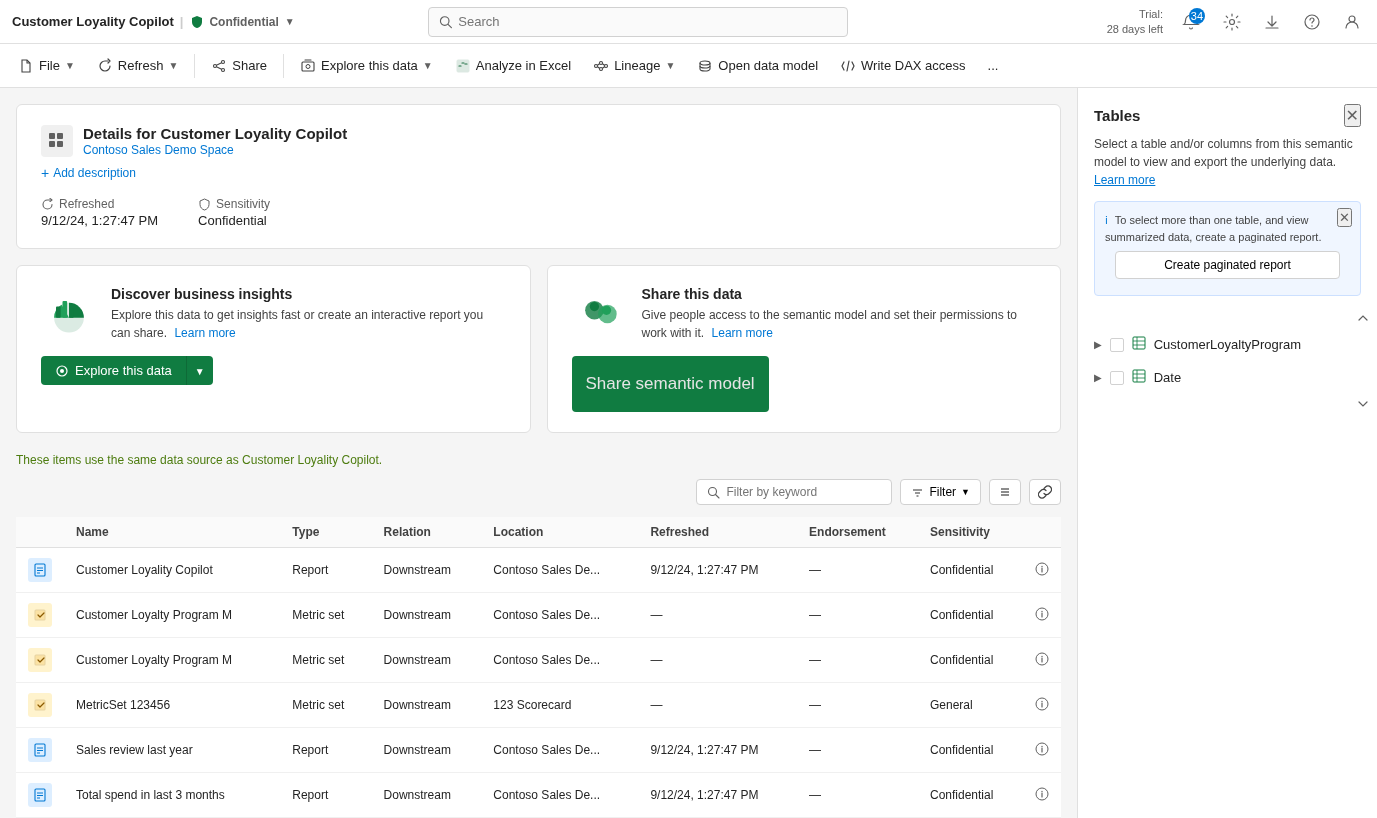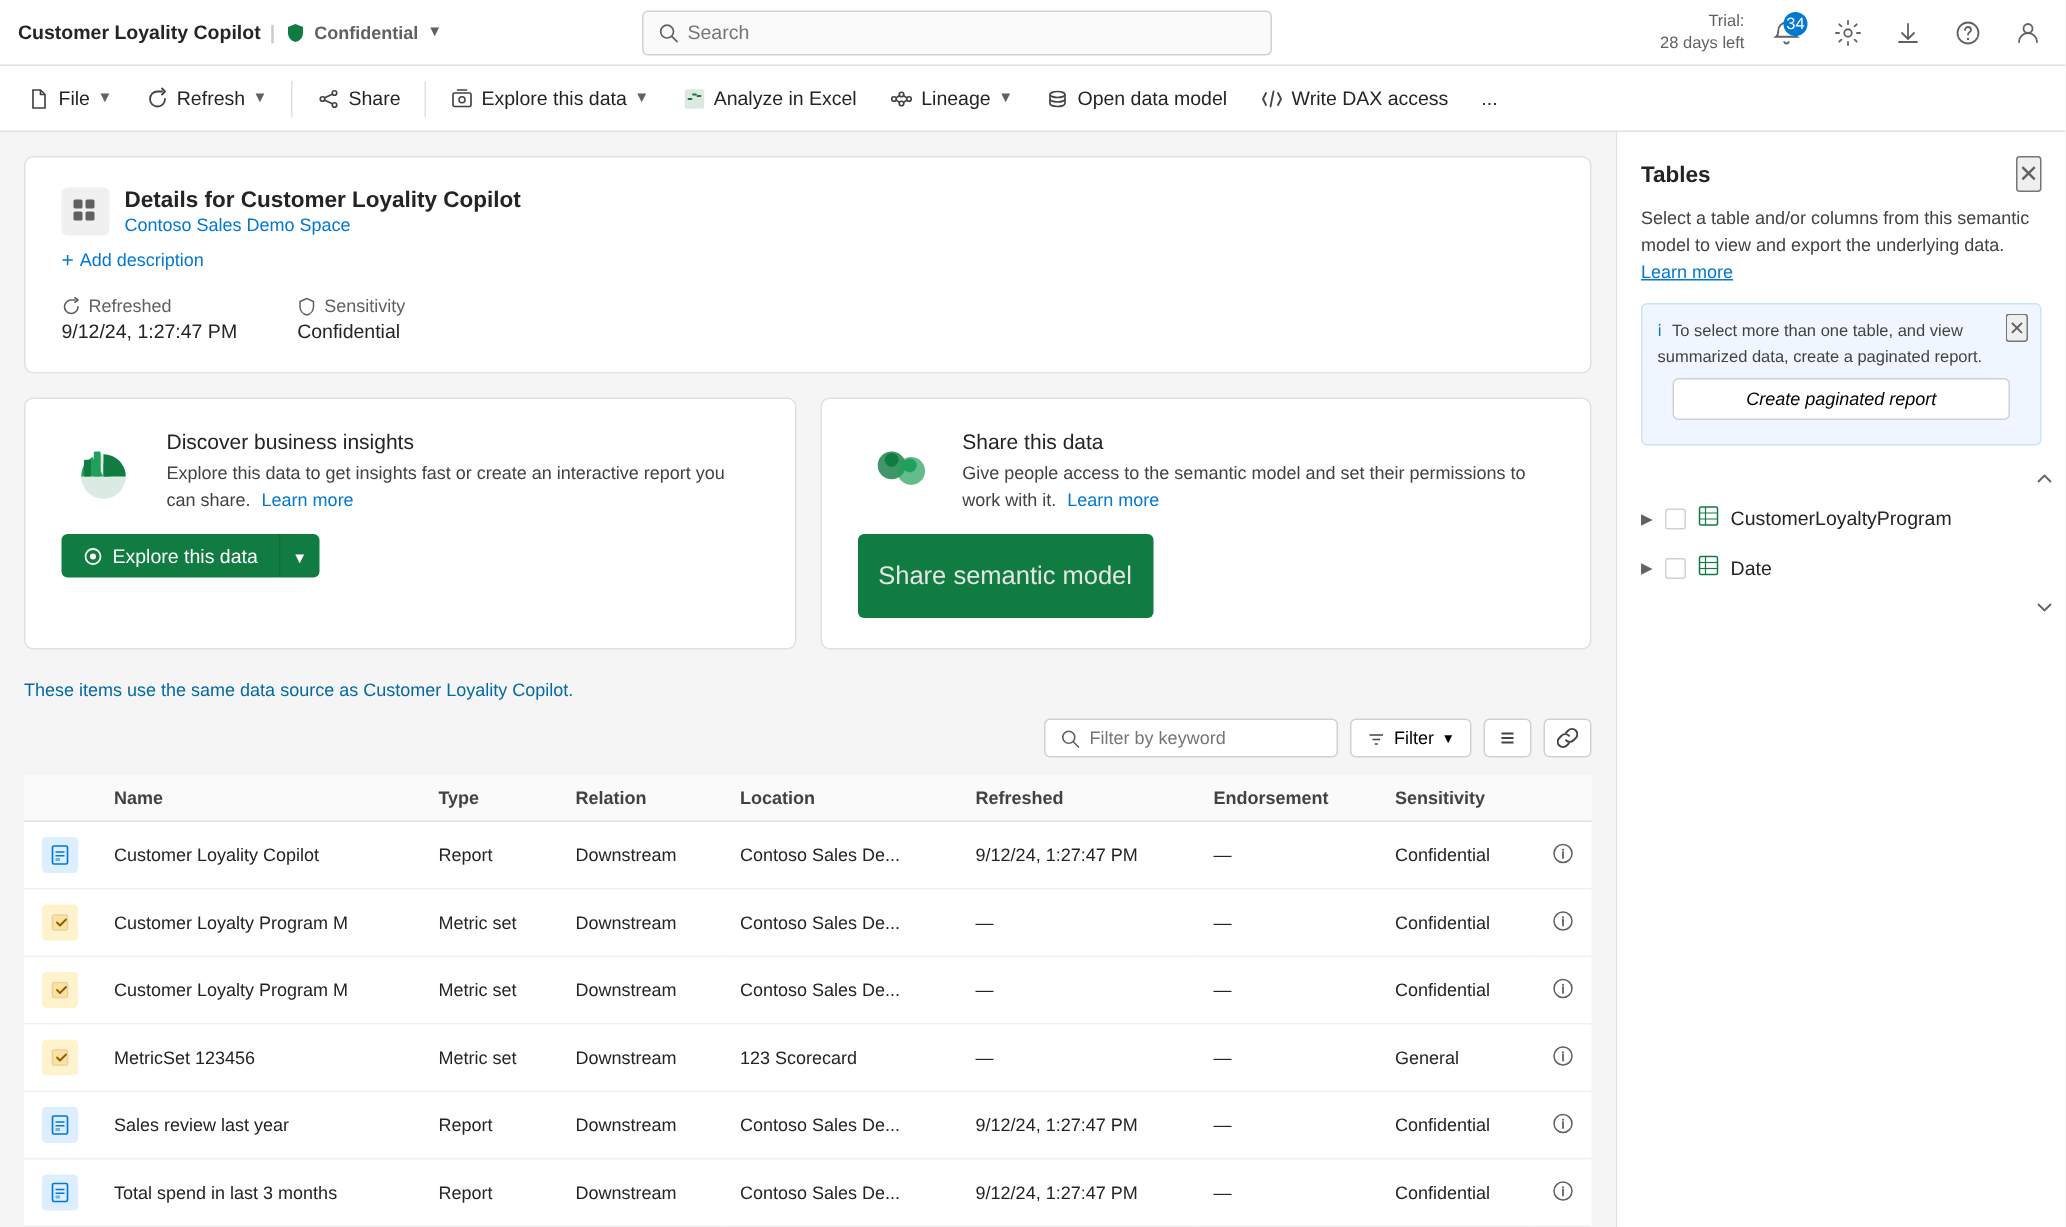--- a/index.html
+++ b/index.html
@@ -127,21 +127,21 @@
       flex: 1; background: #fff;
       border: 1px solid #e0e0e0; border-radius: 6px;
       padding: 20px 24px;
       display: flex; flex-direction: column; gap: 10px;
     }
     .action-card-header { display: flex; align-items: flex-start; gap: 14px; }
     .action-icon {
       width: 56px; height: 56px; flex-shrink: 0;
       display: flex; align-items: center; justify-content: center;
     }
-    .action-content h3 { font-size: 14px; font-weight: 400; margin-bottom: 4px; }
+    .action-content h3 { font-size: 14px; font-weight: 700; margin-bottom: 4px; }
     .action-content p { font-size: 12px; color: #424242; line-height: 1.5; }
     .action-content a { color: #0078d4; text-decoration: none; }
     .action-btn-group { display: flex; align-items: center; margin-top: 4px; }
     .action-btn-primary {
       display: flex; align-items: center; gap: 6px;
       background: #107c41; color: #fff; border: none;
       padding: 7px 14px; border-radius: 4px 0 0 4px;
       font-size: 13px; cursor: pointer; white-space: nowrap;
     }
     .action-btn-dropdown {
@@ -151,21 +151,21 @@
     }
     .action-btn-secondary {
       display: flex; align-items: center; gap: 6px;
       background: #107c41; color: #e5e5e5; border: none;
       padding: 18px 14px; border-radius: 4px;
       font-size: 17px; cursor: pointer;
     }
 
     
     .section-title { font-size: 16px; font-weight: 600; margin-bottom: 4px; }
-    .section-subtitle { font-size: 12px; color: #0369a1; margin-bottom: 12px; }
+    .section-subtitle { font-size: 12px; color: #4d7c0f; margin-bottom: 12px; }
     .filter-row {
       display: flex; align-items: center; gap: 8px;
       margin-bottom: 12px; justify-content: flex-end;
     }
     .filter-input {
       display: flex; align-items: center; gap: 6px;
       border: 1px solid #d1d1d1; border-radius: 4px;
       padding: 5px 10px; background: #fff; min-width: 180px;
     }
     .filter-input input { border: none; outline: none; font-size: 12px; background: transparent; }
@@ -228,21 +228,20 @@
     .info-box-close {
       position: absolute; top: 6px; right: 8px;
       cursor: pointer; color: #616161; font-size: 13px;
     }
     .info-box .info-icon { color: #0078d4; margin-right: 4px; }
     .create-report-btn {
       display: block; width: calc(100% - 20px); margin: 6px 10px;
       background: #fff; border: 1px solid #d1d1d1; border-radius: 4px;
       padding: 6px 10px; font-size: 12px; cursor: pointer;
       text-align: center;
-      font-style: italic;
     }
     .table-item {
       display: flex; align-items: center; gap: 8px;
       padding: 8px 16px; cursor: pointer;
     }
     .table-chevron { color: #616161; font-size: 10px; }
     .table-checkbox {
       width: 14px; height: 14px; border: 1px solid #d1d1d1;
       border-radius: 2px; flex-shrink: 0; background: #fff;
     }

